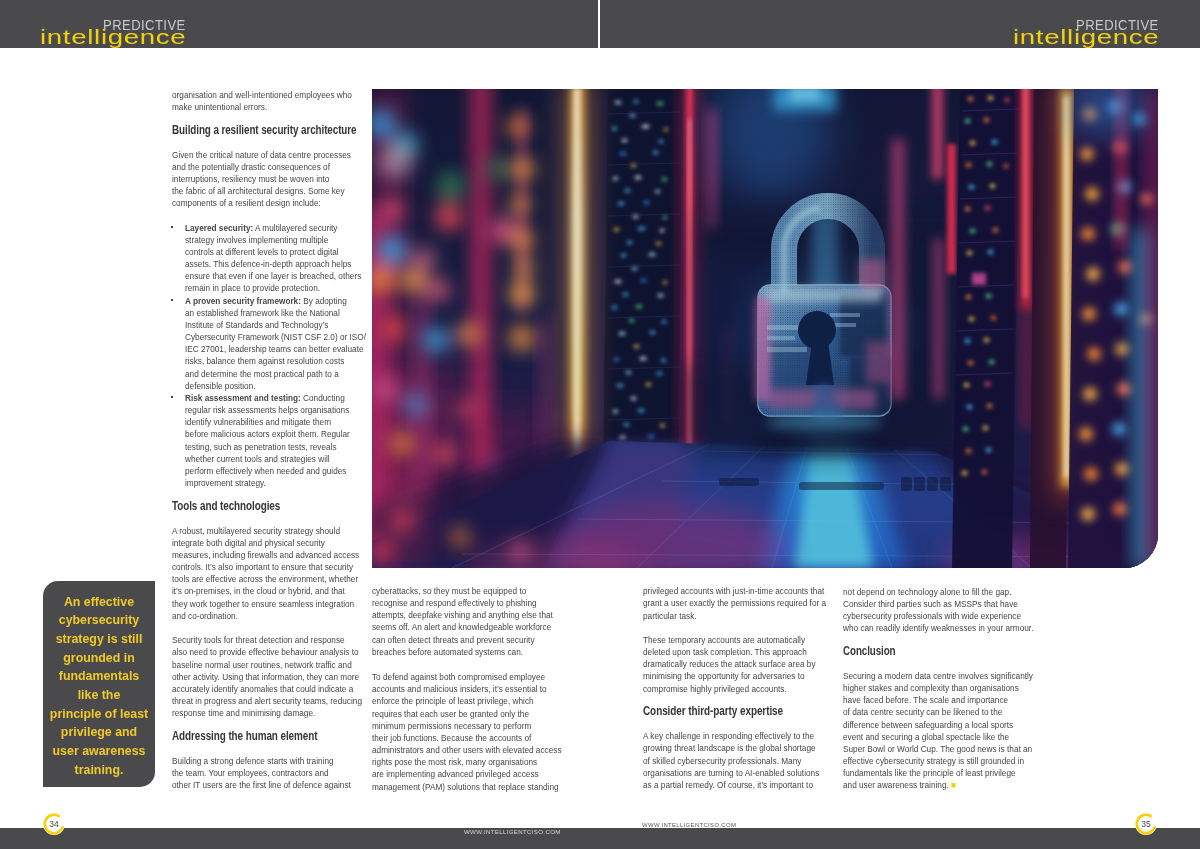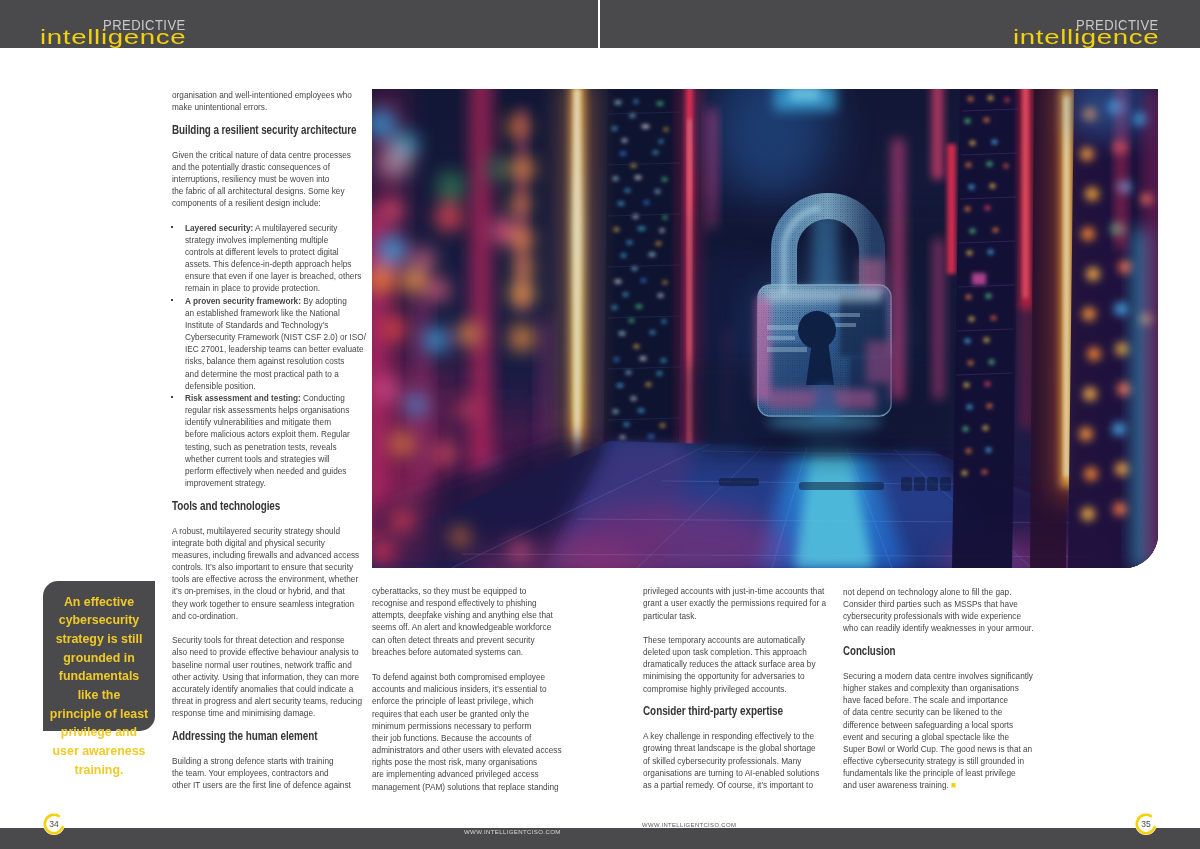--- a/index.html
+++ b/index.html
@@ -9,21 +9,21 @@
   .topdiv{position:absolute;left:598px;top:0;width:2px;height:48px;background:#ffffff;}
   .logo{position:absolute;white-space:nowrap;transform-origin:0 0;}
   .pred{color:#c9c9cb;}
   .intel{color:#f2d10f;}
   .botbar{position:absolute;left:0;top:828px;width:1200px;height:21px;background:#4a4a4c;}
   .col{position:absolute;color:#46464a;font-size:9px;line-height:12.15px;
        transform:scaleX(0.915);transform-origin:0 0;white-space:nowrap;}
   .hd{position:absolute;color:#353537;font-weight:bold;font-size:12.4px;line-height:12px;
       letter-spacing:-0.1px;transform-origin:0 0;white-space:nowrap;}
   .dot{position:absolute;width:2px;height:2px;background:#414143;}
-  .quote{position:absolute;left:43px;top:581px;width:112px;height:150px;
+  .quote{position:absolute;left:43px;top:581px;width:112px;height:206px;
          background:#4a4a4c;border-radius:15px 0 15px 0;}
   .qt{position:absolute;left:0;top:11.5px;width:112px;text-align:center;
          color:#f0ca29;font-weight:bold;font-size:12.5px;line-height:18.7px;
          transform:scaleX(0.99);transform-origin:50% 0;}
   .ftxt{position:absolute;font-size:6.2px;letter-spacing:0.35px;}
   .pgc{position:absolute;width:22px;height:22px;}
 </style>
 </head>
 <body>
   <div class="topbar"></div>

